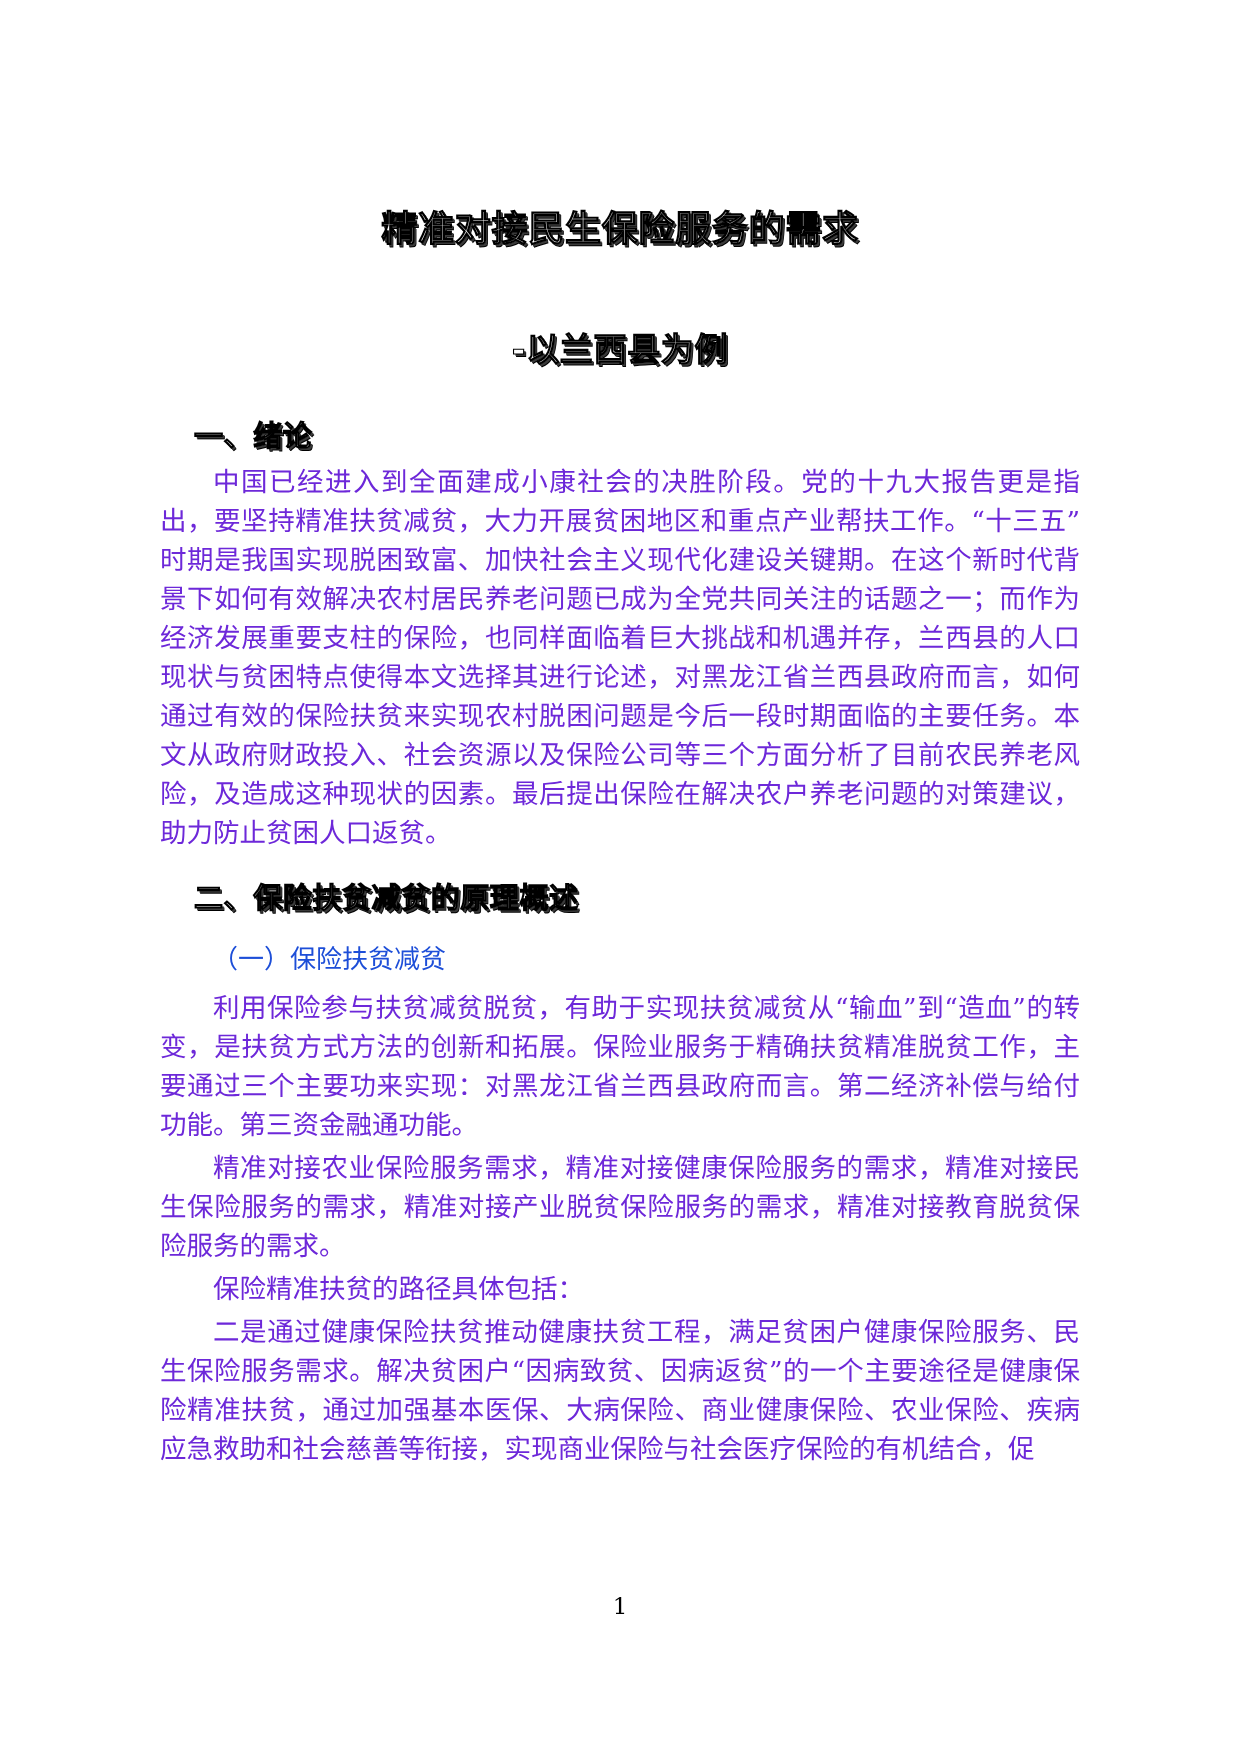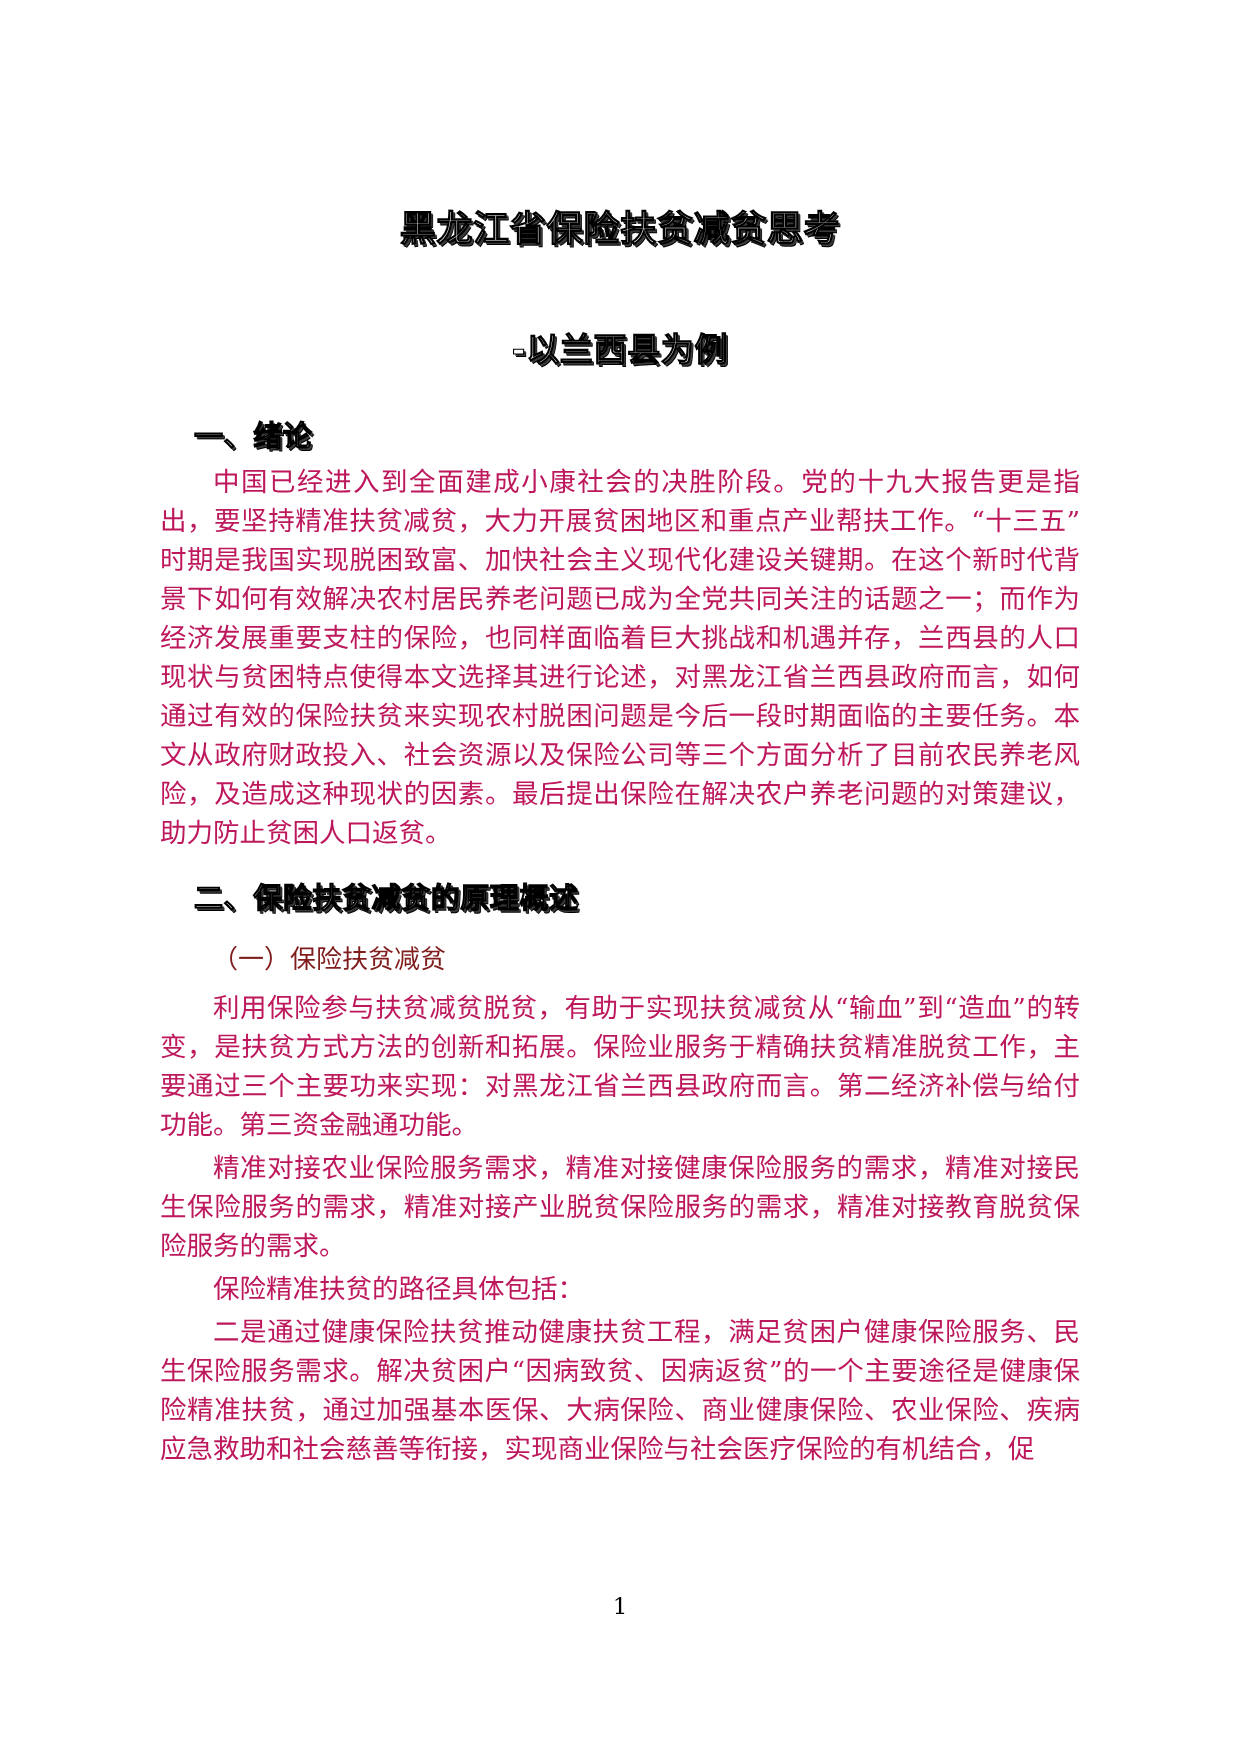--- a/index.html
+++ b/index.html
@@ -73,34 +73,34 @@
   
   .sub-heading {
     font-family: "DejaVu Sans", sans-serif;
     font-weight: normal;
     font-size: 26px;
     line-height: 38px;
     margin: 0;
     padding-top: 18px;
     padding-bottom: 4px;
     padding-left: 52px;
-    color: #7f1d1d;
+    color: #1d4ed8;
   }
 
   
   .para {
     font-family: "DejaVu Serif", serif;
     font-size: 26.5px;
     line-height: 39px;
     margin: 0;
     text-align: justify;
     text-justify: inter-ideograph;
     text-indent: 2em;
     word-break: break-all;
-    color: #be185d;
+    color: #6d28d9;
   }
   .para.tight { margin-top: 4px; }
   .para.after-heading { margin-top: 6px; }
 
   
   .page-number {
     position: absolute;
     left: 0;
     right: 0;
     top: 1592px;
@@ -111,21 +111,21 @@
     color: #000000;
   }
 </style>
 </head>
 <body>
 
 <div class="page">
 
   <div class="content">
 
-    <h1 class="doc-title">黑龙江省保险扶贫减贫思考</h1>
+    <h1 class="doc-title">精准对接民生保险服务的需求</h1>
 
     <h2 class="doc-subtitle">-以兰西县为例</h2>
 
     <h3 class="section-heading first">一、绪论</h3>
 
     <p class="para after-heading">中国已经进入到全面建成小康社会的决胜阶段。党的十九大报告更是指出，要坚持精准扶贫减贫，大力开展贫困地区和重点产业帮扶工作。“十三五”时期是我国实现脱困致富、加快社会主义现代化建设关键期。在这个新时代背景下如何有效解决农村居民养老问题已成为全党共同关注的话题之一；而作为经济发展重要支柱的保险，也同样面临着巨大挑战和机遇并存，兰西县的人口现状与贫困特点使得本文选择其进行论述，对黑龙江省兰西县政府而言，如何通过有效的保险扶贫来实现农村脱困问题是今后一段时期面临的主要任务。本文从政府财政投入、社会资源以及保险公司等三个方面分析了目前农民养老风险，及造成这种现状的因素。最后提出保险在解决农户养老问题的对策建议，助力防止贫困人口返贫。</p>
 
     <h3 class="section-heading second">二、保险扶贫减贫的原理概述</h3>
 
     <h4 class="sub-heading">（一）保险扶贫减贫</h4>

